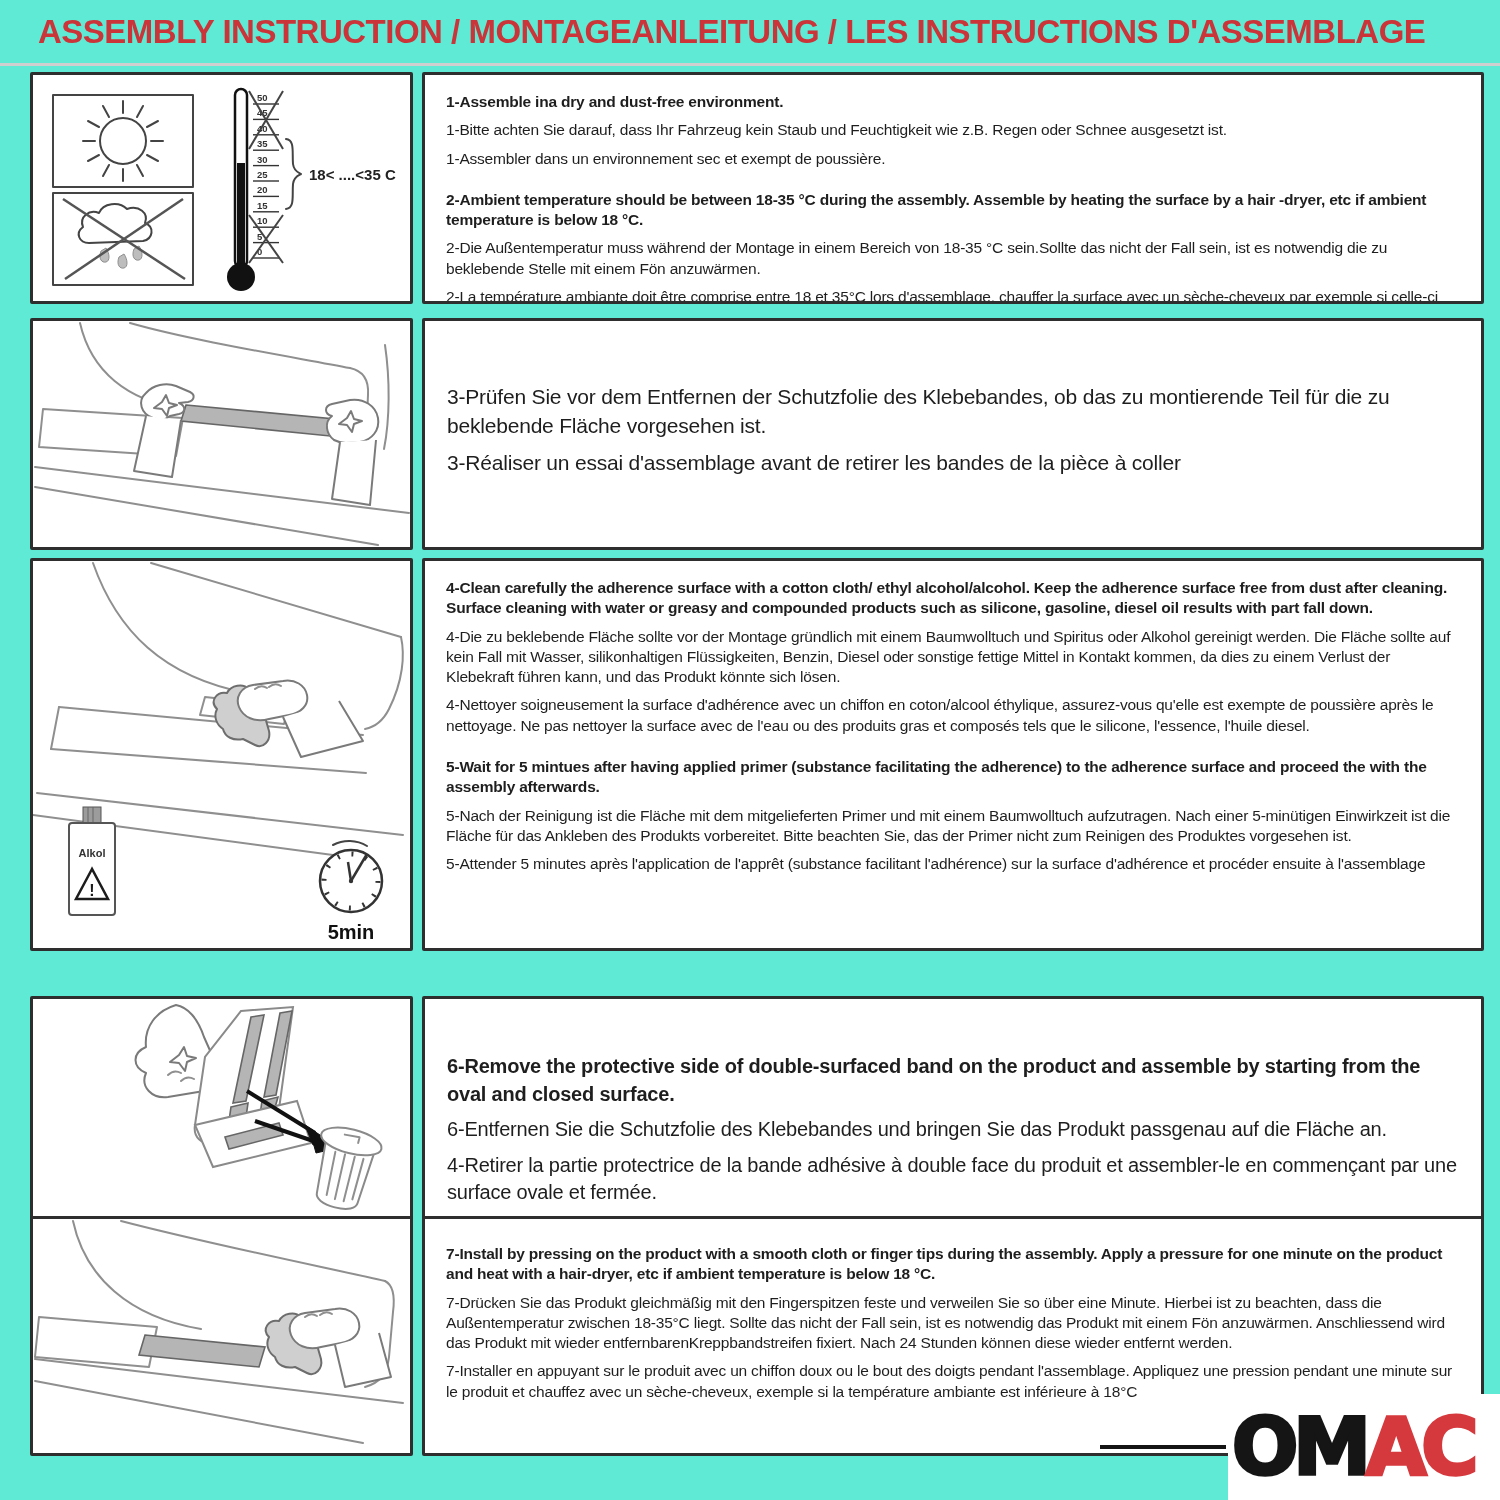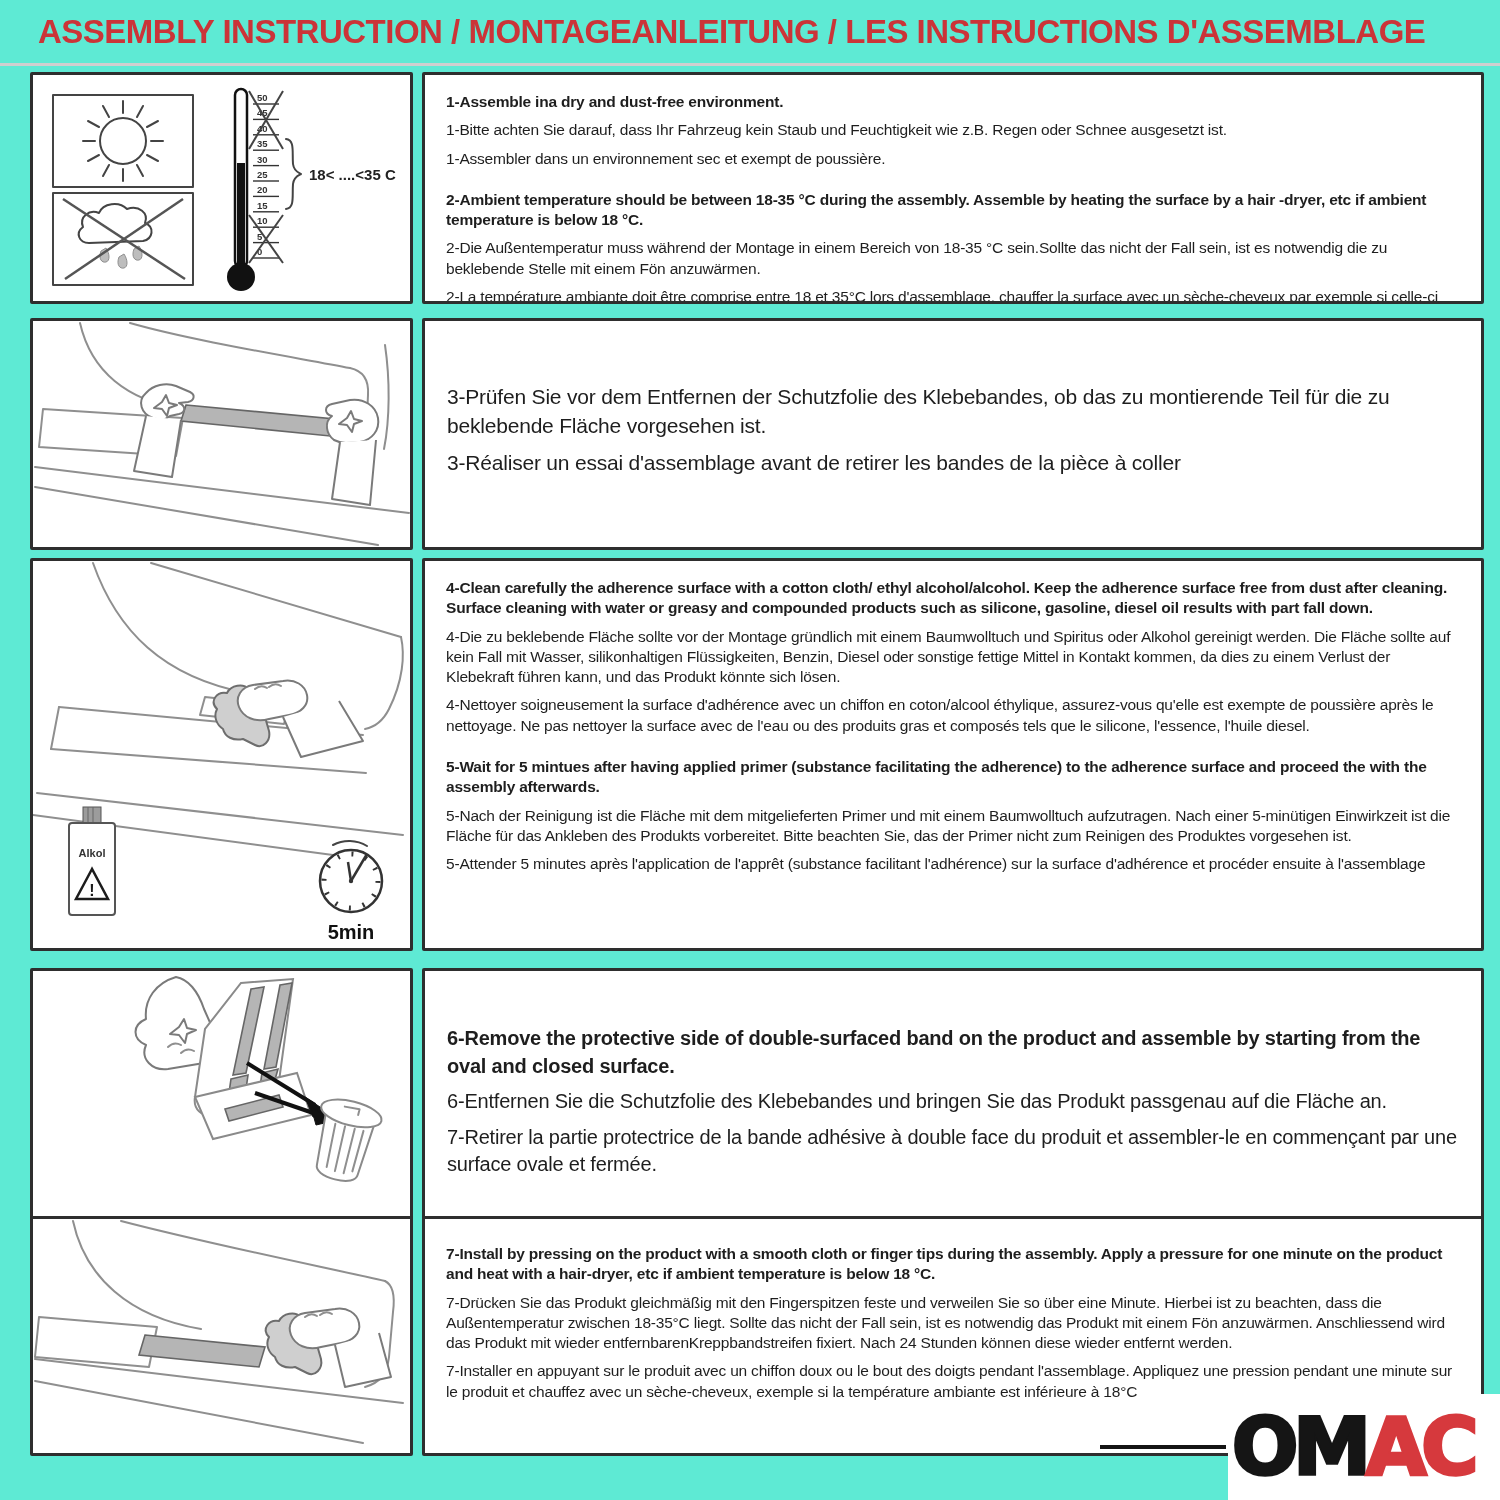--- a/index.html
+++ b/index.html
@@ -7,21 +7,21 @@
         font-family:"Liberation Sans",sans-serif;color:#1e1e1e;padding-left:12px;}
   .page-title{position:absolute;left:38px;top:12px;font-size:34px;font-weight:700;
         color:#cb3438;letter-spacing:-0.5px;white-space:nowrap;transform:scaleX(.97);transform-origin:left;}
   .title-underline{position:absolute;left:0;top:63px;width:1500px;height:3px;background:#cfcfcf;}
   .box{position:absolute;border:3px solid #2e2e2e;background:#fff;border-radius:2px;box-sizing:border-box;}
   .imgbox{left:30px;width:383px;}
   .textbox{left:422px;width:1062px;overflow:hidden;}
   .r1{top:72px;height:232px}
   .r2{top:318px;height:232px}
   .r3{top:558px;height:393px}
-  .r4{top:968px;height:305px}
+  .r4{top:996px;height:305px}
   .r5{top:1216px;height:240px}
   .pad-sm{padding:9px 16px 0 13px}
   .pad-row2{padding:54px 16px 0 14px}
   .pad-row4{padding:46px 16px 0 14px}
   .pad-row5{padding:17px 16px 0 13px}
   .para{margin:8px;letter-spacing:-0.2px;}
   .para.bold{font-weight:700;}
   .para.gap{margin-top:21px;}
   .text-sm .para{font-size:15.5px;line-height:1.31;}
   .text-lg .para{font-size:21px;line-height:1.38;}
@@ -237,21 +237,21 @@
           <line x1="329" y1="156" x2="328" y2="198" class="sketch"></line>
         <ellipse cx="313" cy="142" rx="31" ry="12" fill="#fff" stroke="#8a8a8a" stroke-width="2"></ellipse>
         <path d="M305,137 L320,136 L320,142" class="sketch"></path>
       </g>
     </svg>
   </div>
 
   <div class="box textbox r4 pad-row4 text-md">
       <p class="para bold">6-Remove the protective side of double-surfaced band on the product and assemble by starting from the oval and closed surface.</p>
       <p class="para">6-Entfernen Sie die Schutzfolie des Klebebandes und bringen Sie das Produkt passgenau auf die Fläche an.</p>
-      <p class="para">7-Retirer la partie protectrice de la bande adhésive à double face du produit et assembler-le en commençant par une surface ovale et fermée.</p>
+      <p class="para">4-Retirer la partie protectrice de la bande adhésive à double face du produit et assembler-le en commençant par une surface ovale et fermée.</p>
     </div>
 
   <div class="box imgbox r5">
     <svg width="377" height="230" viewBox="0 0 377 230">
       <g class="sketch">
         <path d="M88,2 C180,26 300,50 352,62"></path>
         <path d="M40,2 C52,58 96,98 168,110"></path>
         <path d="M352,62 C360,66 362,78 360,93 L356,138 C354,156 346,164 332,168"></path>
         <path d="M6,98 L124,108 L116,148 L2,138 Z"></path>
         <path d="M2,140 L370,184"></path>

